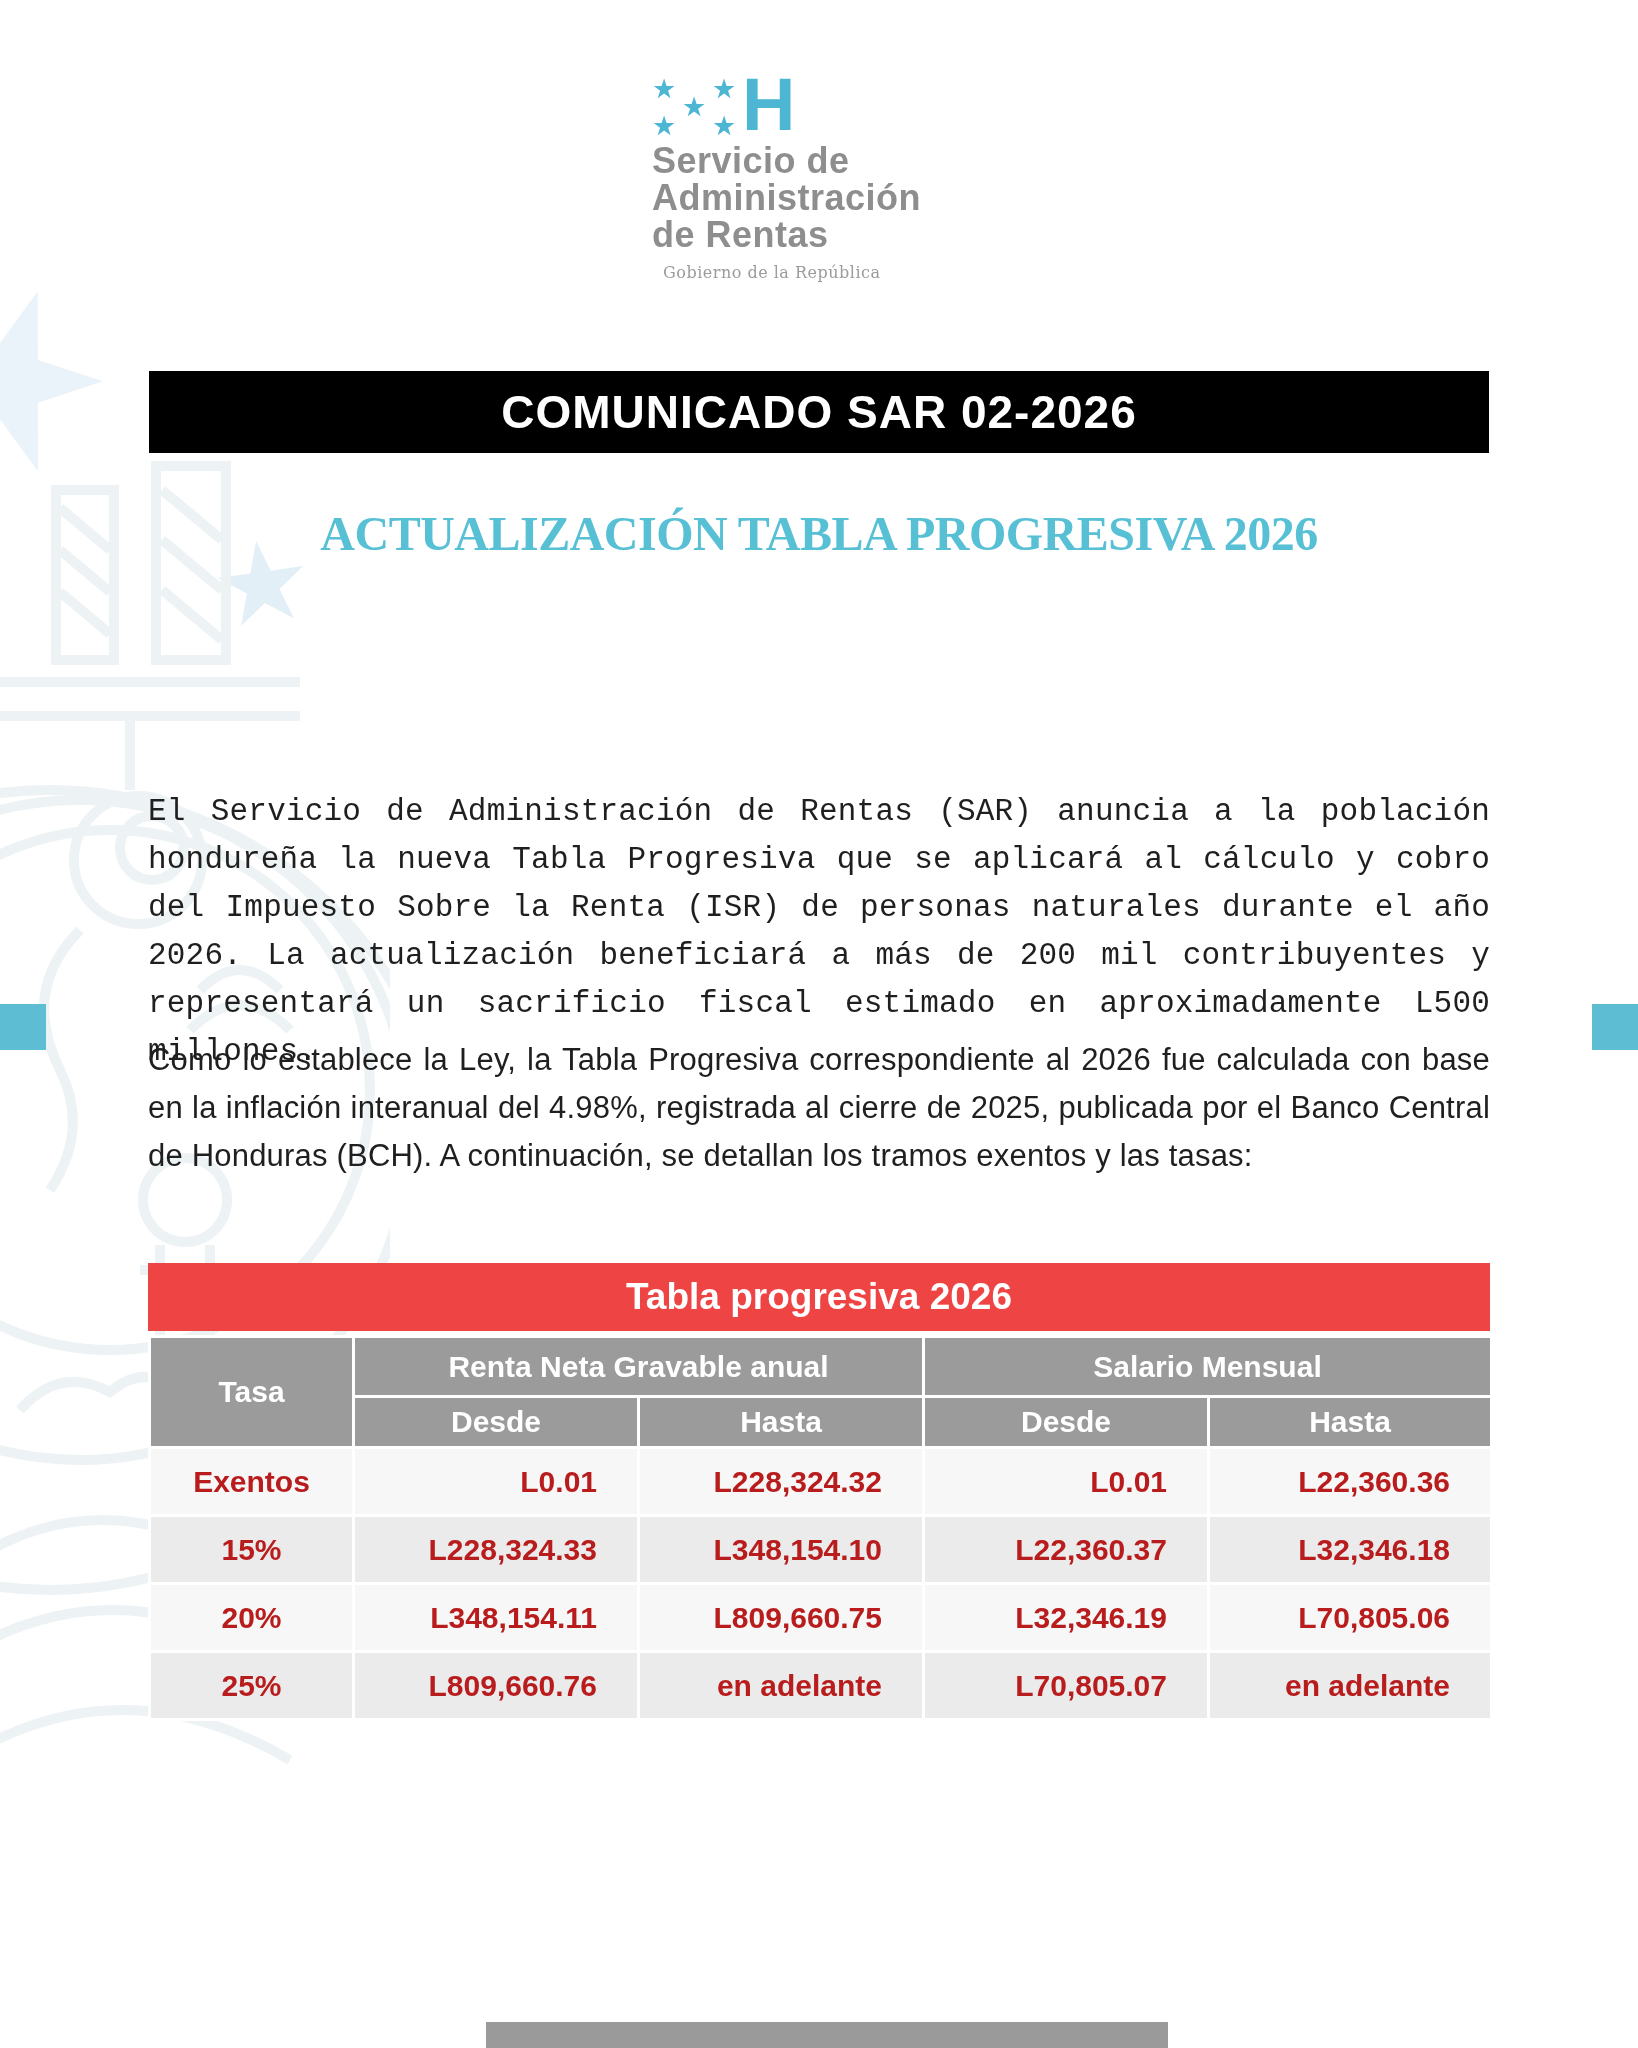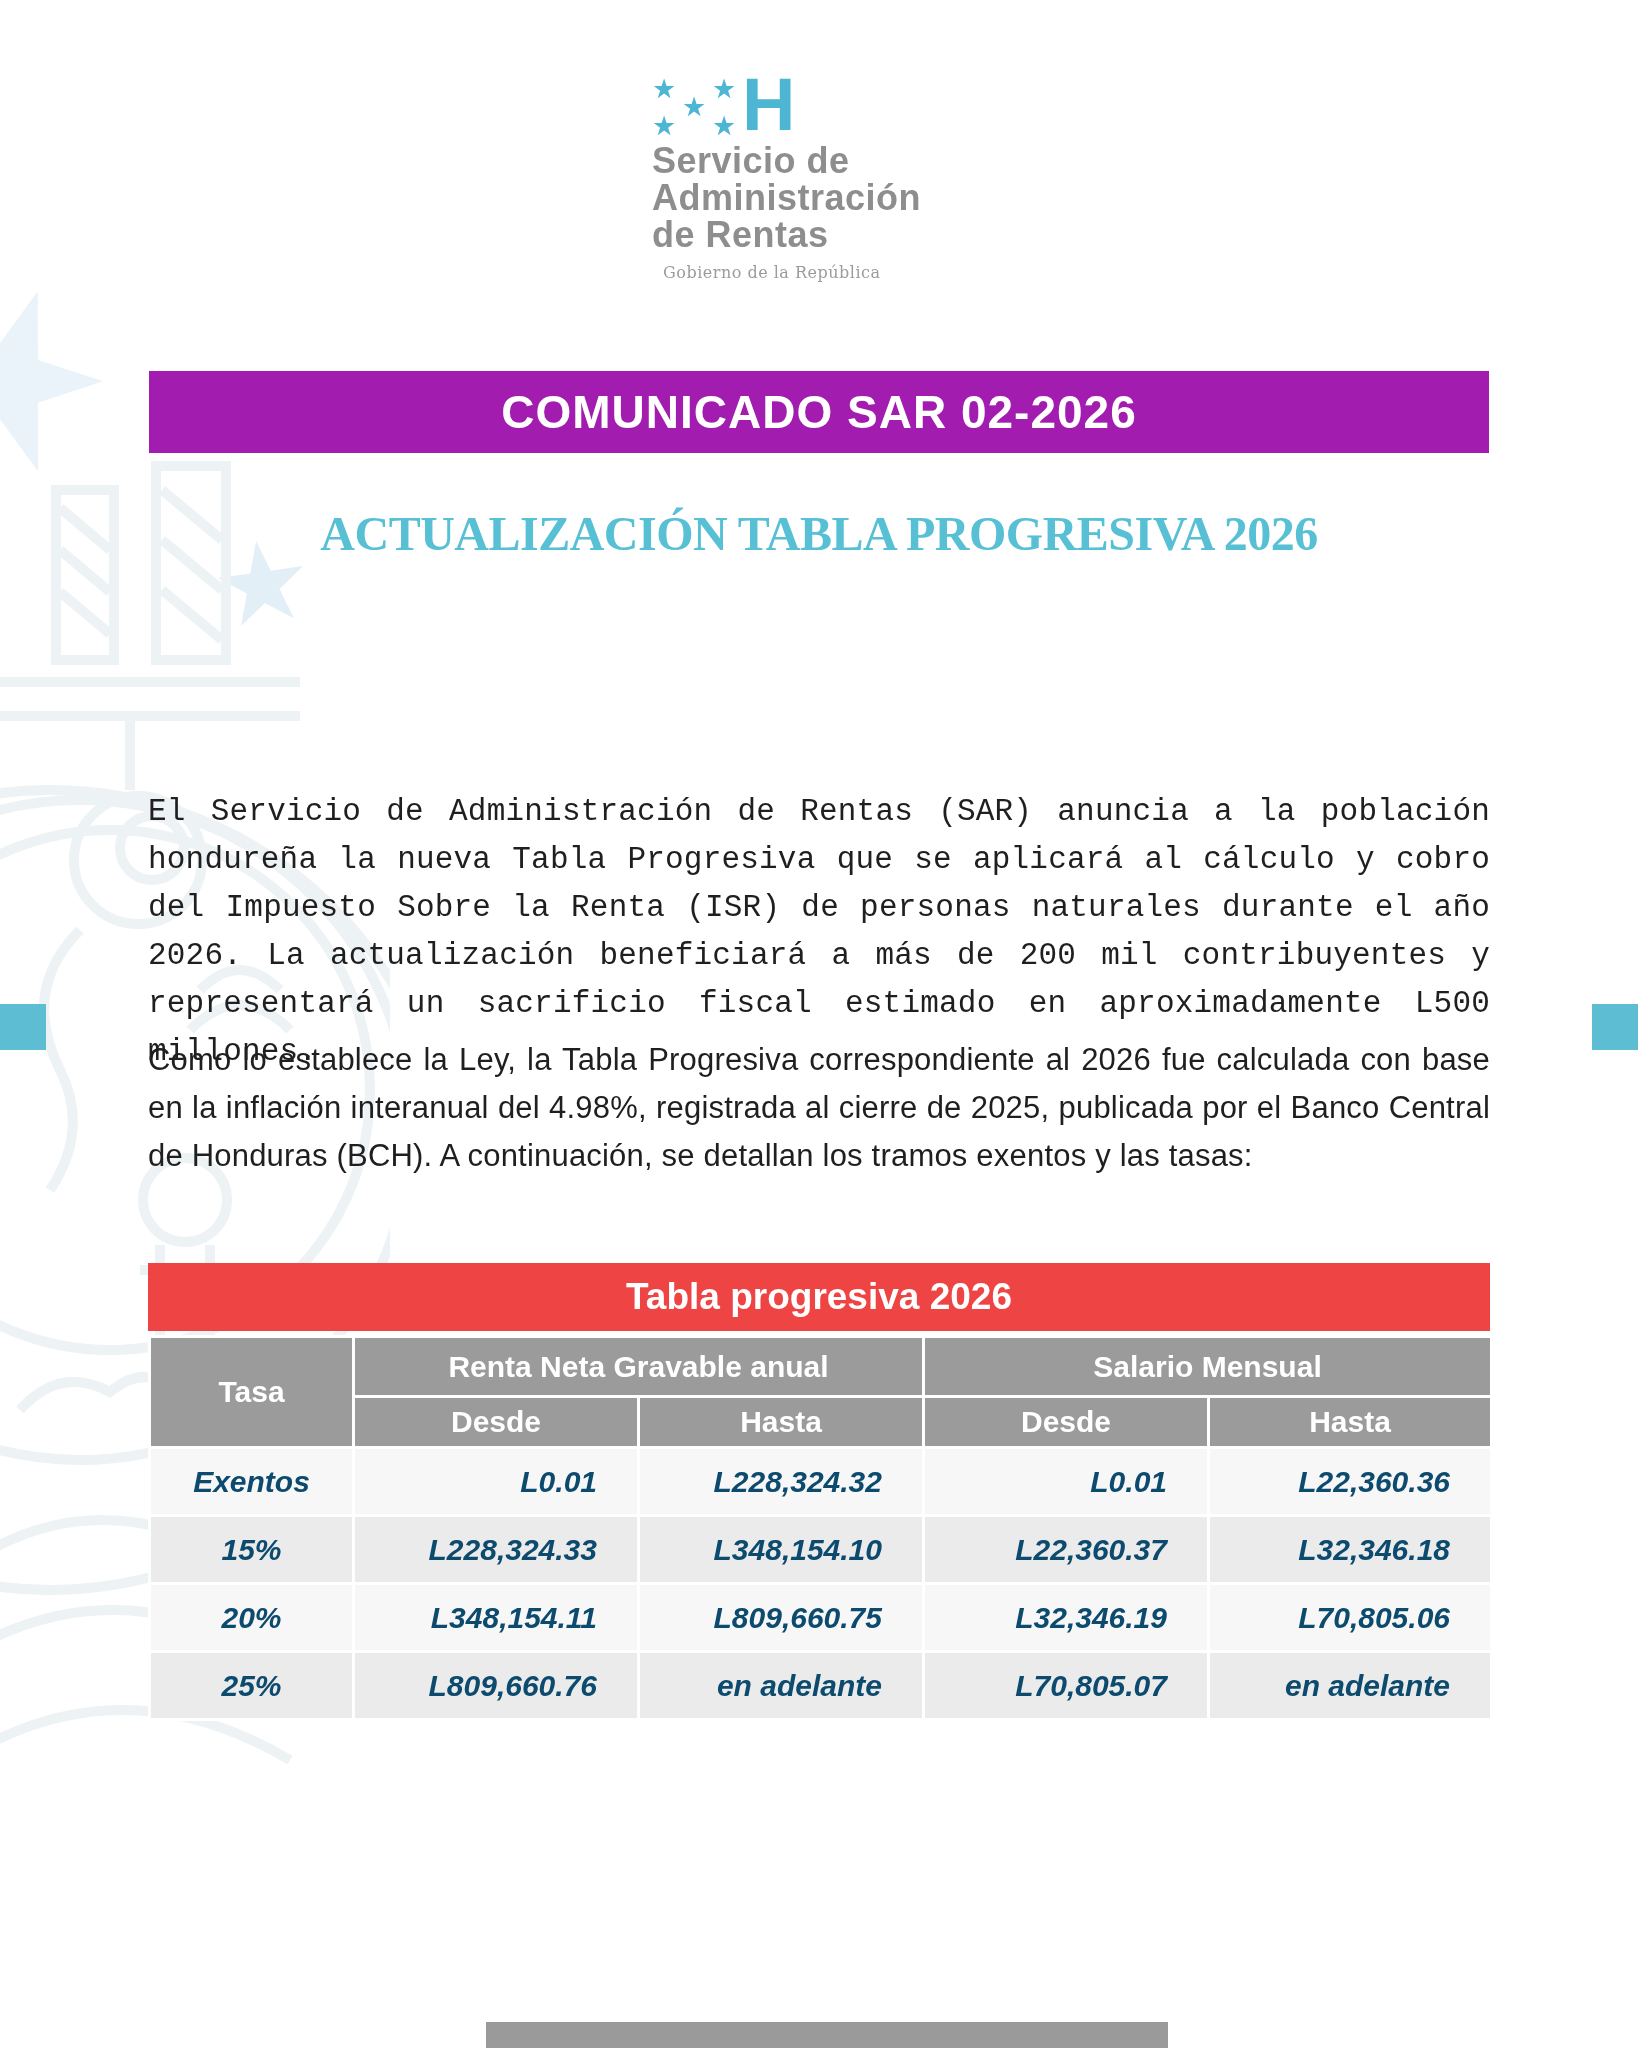--- a/index.html
+++ b/index.html
@@ -40,21 +40,21 @@
   .logo-tagline {
     margin-top:10px; margin-left:11px;
     font-family:"DejaVu Serif", serif;
     font-size:16px; color:#9b9b9b; letter-spacing:0.5px;
   }
 
   
   .banner {
     position:absolute; left:149px; top:371px;
     width:1340px; height:82px;
-    background:#a21caf;
+    background:#000000;
     display:flex; align-items:center; justify-content:center;
   }
   .banner-text {
     color:#ffffff; font-size:46px; font-weight:800;
     letter-spacing:1px;
   }
 
   
   .headline {
     position:absolute; left:0; top:506px; width:100%;
@@ -99,22 +99,22 @@
   }
   table.tp th {
     background:#9b9b9b; color:#ffffff;
     font-size:30px; font-weight:800; text-align:center;
   }
   .th-group { height:60px; }
   .th-sub   { height:51px; }
   .th-tasa  { }
   table.tp td {
     height:68px;
-    font-size:30px; font-weight:700; color:#0c4a6e;
-    text-align:right; padding-right:40px;font-style:italic;
+    font-size:30px; font-weight:700; color:#b91c1c;
+    text-align:right; padding-right:40px;
   }
   table.tp td.c-tasa { text-align:center; padding-right:0; }
   tr.r-light td { background:#f7f7f7; }
   tr.r-dark  td { background:#ebebeb; }
 
   
   .footer-bar {
     position:absolute; left:486px; top:2022px;
     width:682px; height:26px; background:#9a9a9a;
   }

